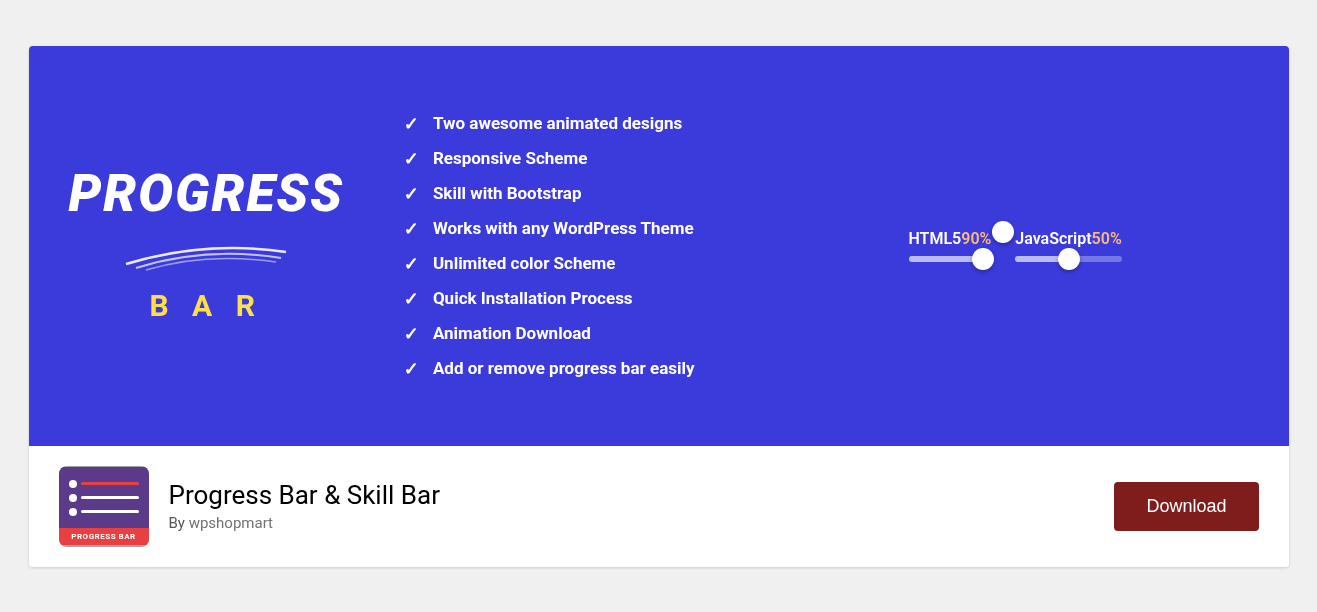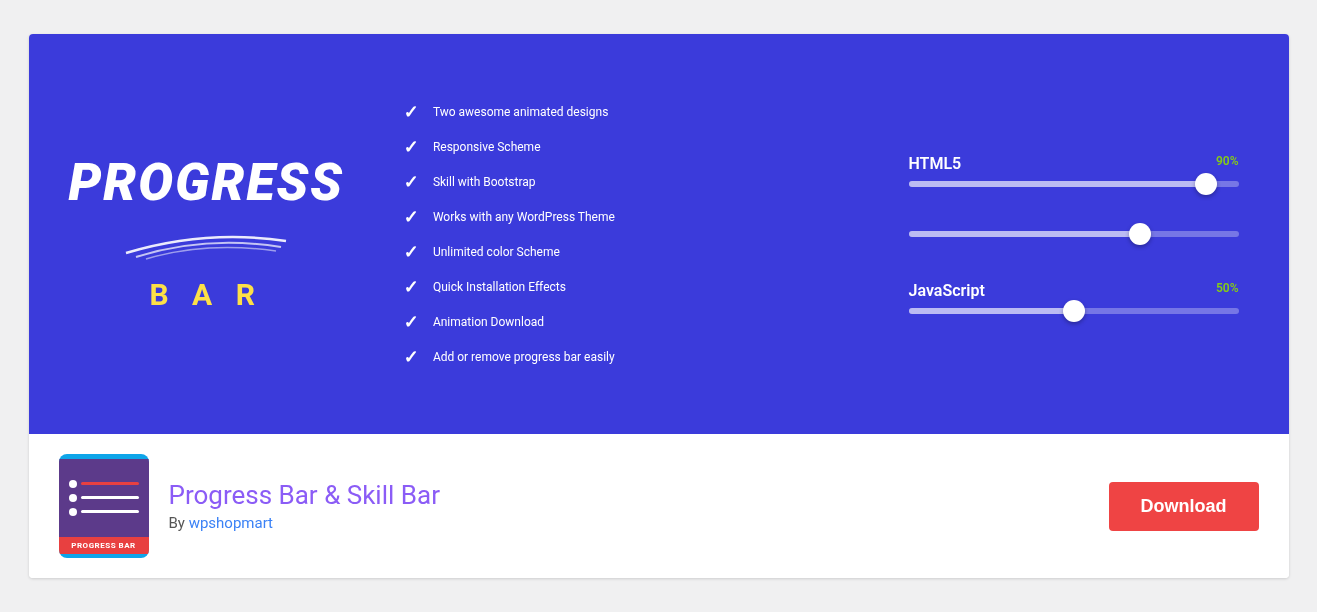--- a/index.html
+++ b/index.html
@@ -70,45 +70,45 @@
       gap: 14px;
     }
     .check-icon {
       color: #fff;
       font-size: 18px;
       font-weight: 700;
       flex-shrink: 0;
     }
     .feature-text {
       color: #fff;
-      font-size: 12px;
-      font-weight: 400;
+      font-size: 17px;
+      font-weight: 700;
     }
     
     .banner-skills {
       flex: 0 0 340px;
       display: flex;
-      flex-direction: column;
-      gap: 44px;
+      flex-direction: row;
+      gap: 12px;
       padding-right: 10px;
     }
     .skill-item {}
     .skill-header {
       display: flex;
       justify-content: space-between;
       margin-bottom: 8px;
     }
     .skill-label {
       color: #fff;
       font-size: 16px;
       font-weight: 600;
     }
     .skill-percent {
-      color: #84cc16;
-      font-size: 12px;
+      color: #fdba74;
+      font-size: 16px;
       font-weight: 600;
     }
     .skill-track {
       background: rgba(255,255,255,0.3);
       border-radius: 4px;
       height: 6px;
       position: relative;
     }
     .skill-fill {
       background: rgba(255,255,255,0.5);
@@ -131,25 +131,25 @@
     
     .footer {
       display: flex;
       align-items: center;
       padding: 20px 30px;
       background: #fff;
       gap: 20px;
     }
     .plugin-icon {
       width: 90px;
-      height: 104px;
+      height: 81px;
       border-radius: 8px;
       overflow: hidden;
       flex-shrink: 0;
-      background: #0ea5e9;
+      background: #a3a3a3;
       display: flex;
       flex-direction: column;
       align-items: center;
       justify-content: center;
       position: relative;
     }
     .plugin-icon-inner {
       width: 100%;
       height: 75%;
       background: #5c3a8a;
@@ -192,40 +192,40 @@
       width: 100%;
       padding: 4px 0;
       text-transform: uppercase;
     }
     .plugin-info {
       flex: 1;
     }
     .plugin-name {
       font-size: 26px;
       font-weight: 400;
-      color: #8b5cf6;
+      color: #000000;
       margin-bottom: 4px;
     }
     .plugin-author-line {
       font-size: 15px;
       color: #555;
     }
     .plugin-author-link {
-      color: #3b82f6;
+      color: #737373;
       text-decoration: none;
       margin-top: 12px;
     }
     .download-button {
-      background: #ef4444;
+      background: #7f1d1d;
       color: #fff;
       border: none;
       border-radius: 4px;
       padding: 14px 32px;
       font-size: 18px;
-      font-weight: 700;
+      font-weight: 400;
       cursor: pointer;
       flex-shrink: 0;
     }
   </style>
 </head>
 <body>
 
 <div class="card">
 
   <div class="banner">
@@ -258,21 +258,21 @@
         <div class="feature-item">
       <span class="check-icon">✓</span>
       <span class="feature-text">Works with any WordPress Theme</span>
     </div>
         <div class="feature-item">
       <span class="check-icon">✓</span>
       <span class="feature-text">Unlimited color Scheme</span>
     </div>
         <div class="feature-item">
       <span class="check-icon">✓</span>
-      <span class="feature-text">Quick Installation Effects</span>
+      <span class="feature-text">Quick Installation Process</span>
     </div>
         <div class="feature-item">
       <span class="check-icon">✓</span>
       <span class="feature-text">Animation Download</span>
     </div>
         <div class="feature-item">
       <span class="check-icon">✓</span>
       <span class="feature-text">Add or remove progress bar easily</span>
     </div>
       </div>

